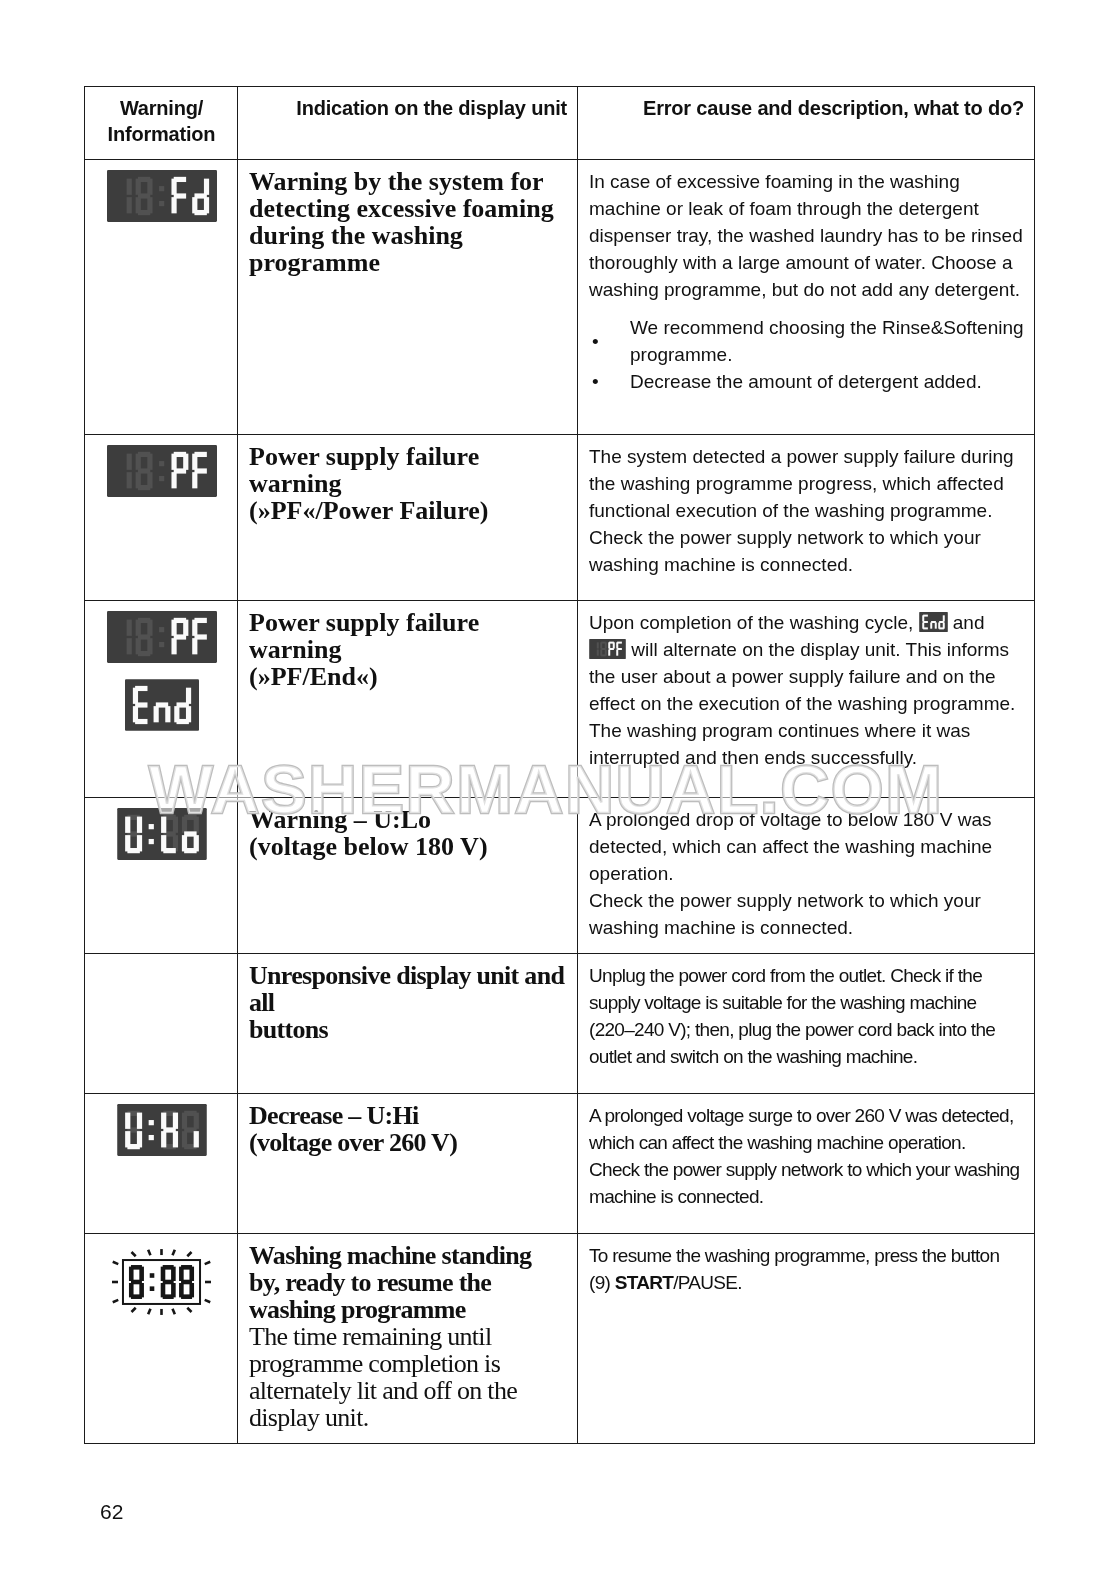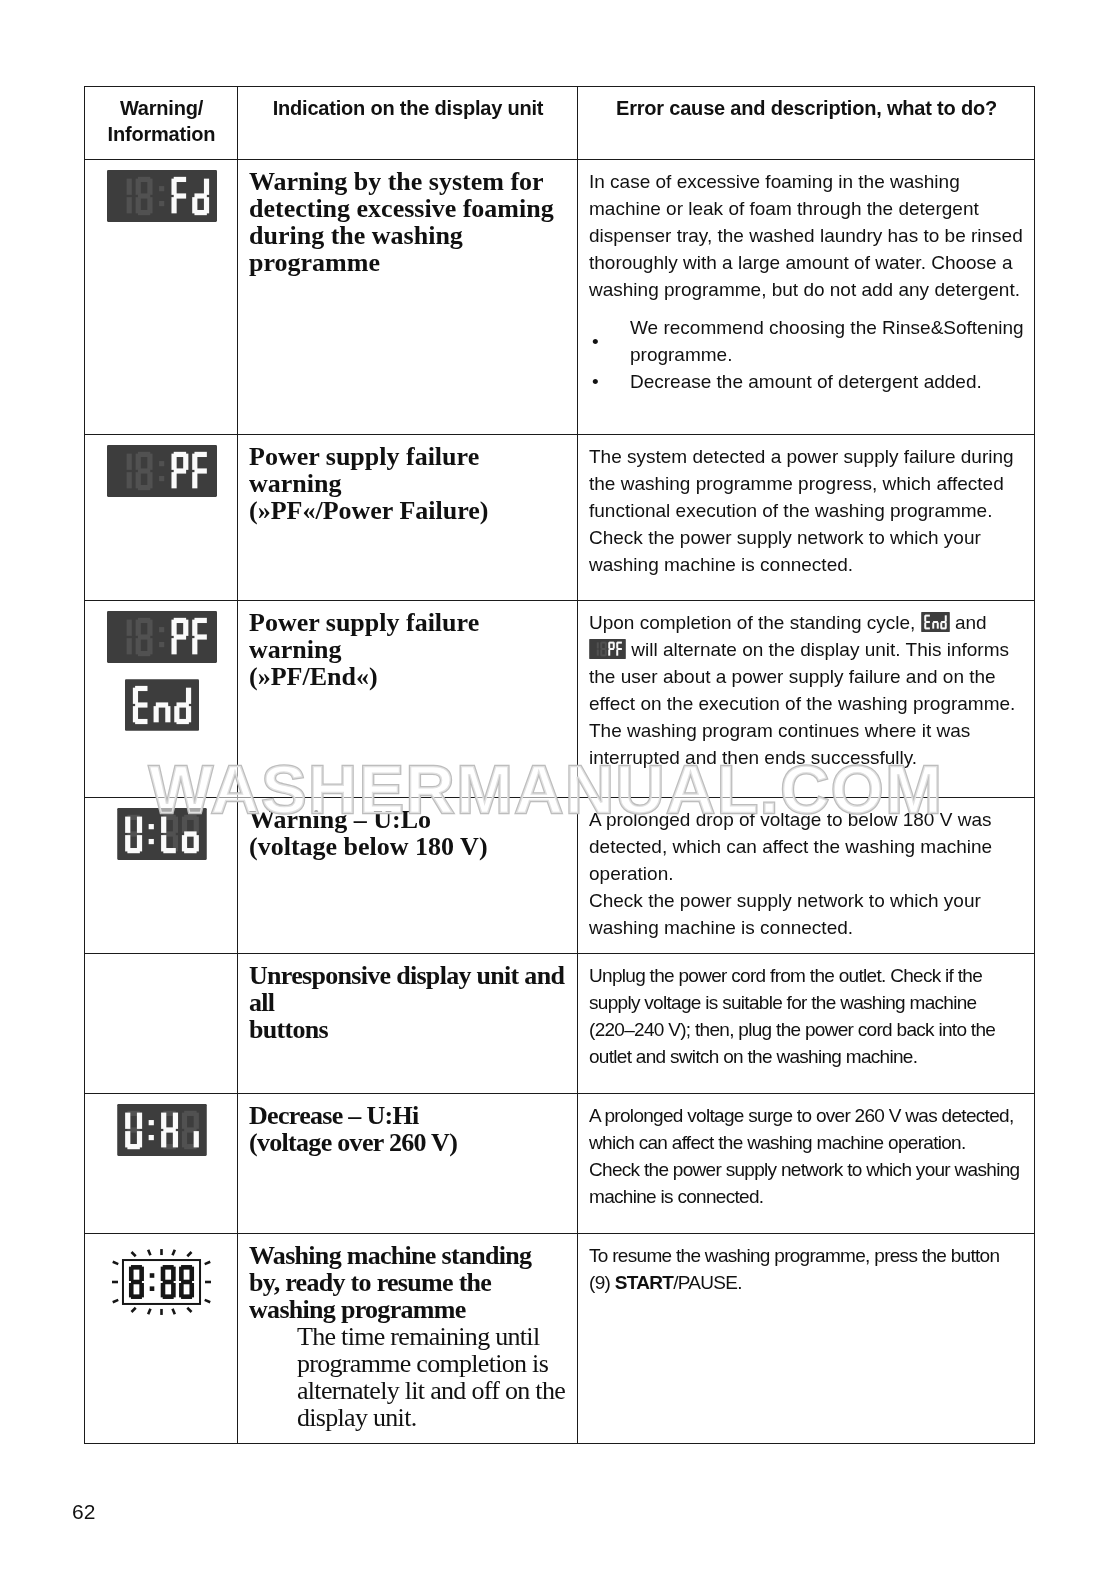--- a/index.html
+++ b/index.html
@@ -15,47 +15,47 @@
     position:absolute;left:84px;top:86px;
     width:950px;
     border-collapse:collapse;
     table-layout:fixed;
   }
   table.warn th, table.warn td{
     border:1.5px solid #1b1b1b;
     vertical-align:top;
     padding:8px 10px 12px 11px;
   }
-  th{font-size:20px;line-height:26px;font-weight:bold;text-align:center;padding-top:9px;letter-spacing:-0.2px;}
+  th{font-size:20px;line-height:26px;font-weight:bold;text-align:right;padding-top:9px;letter-spacing:-0.2px;}
   th.h1{text-align:center;}
   td.c1{text-align:center;padding-top:10px;}
   td.c2{font-weight:bold;font-size:26px;line-height:27px;padding-left:13px;font-family:Liberation Serif, serif;}
   td.c3{font-size:19px;line-height:27px;}
   .para{margin:0;}
   .bullets{margin-top:11px;}
   .bullet{display:flex;align-items:center;}
   .bullet::before{content:"\2022";flex:0 0 38px;padding-left:3px;}
   .bullet span{flex:1;}
   tr.narrow td{letter-spacing:-0.7px;}
   .disp{line-height:0;margin-top:2px;}
   .disp + .disp{margin-top:16px;}
-  .reg{font-weight:normal;margin-left:48px;}
+  .reg{font-weight:normal;}
   .idisp{display:inline-block;line-height:0;vertical-align:-3px;}
   .wm{
     position:absolute;
     left:50%;top:750px;
     transform:translateX(-50%);
     font-size:68px;font-weight:bold;letter-spacing:1.5px;white-space:nowrap;
     color:rgba(255,255,255,0.55);
     -webkit-text-stroke:2.5px #bdbdbd;
     paint-order:stroke fill;
     z-index:6;pointer-events:none;
   }
   .pagenum{
-    position:absolute;left:72px;top:1500px;
+    position:absolute;left:100px;top:1500px;
     font-size:21px;
   }
 </style>
 </head>
 <body>
 
 <div class="page">
 
   <table class="warn">
     <colgroup>
@@ -191,21 +191,21 @@
                 <rect x="43.8" y="24" width="4.6" height="14.4" fill="#fafafa"></rect>
                 <rect x="45.8" y="20.7" width="11" height="4.6" fill="#fafafa"></rect>
               </svg></div>
       </td>
       <td class="c2">
         <div>Power supply failure warning</div>
         <div>(»PF/End«)</div>
       </td>
       <td class="c3">
         <div class="para">
-          <span>Upon completion of the standing cycle,</span>
+          <span>Upon completion of the washing cycle,</span>
           <span class="idisp"><svg viewBox="0 0 65.8 46" height="20" width="29">
                   <rect x="0" y="0" width="65.8" height="46" fill="#3d3d3d" rx="1"></rect>
                   <rect x="9" y="6" width="11" height="4.6" fill="#fafafa"></rect>
                   <rect x="9" y="35.4" width="11" height="4.6" fill="#fafafa"></rect>
                   <rect x="7" y="24" width="4.6" height="14.4" fill="#fafafa"></rect>
                   <rect x="7" y="7.6" width="4.6" height="14.4" fill="#fafafa"></rect>
                   <rect x="9" y="20.7" width="11" height="4.6" fill="#fafafa"></rect>
                   <rect x="35.8" y="24" width="4.6" height="14.4" fill="#fafafa"></rect>
                   <rect x="25.4" y="24" width="4.6" height="14.4" fill="#fafafa"></rect>
                   <rect x="27.4" y="20.7" width="11" height="4.6" fill="#fafafa"></rect>

